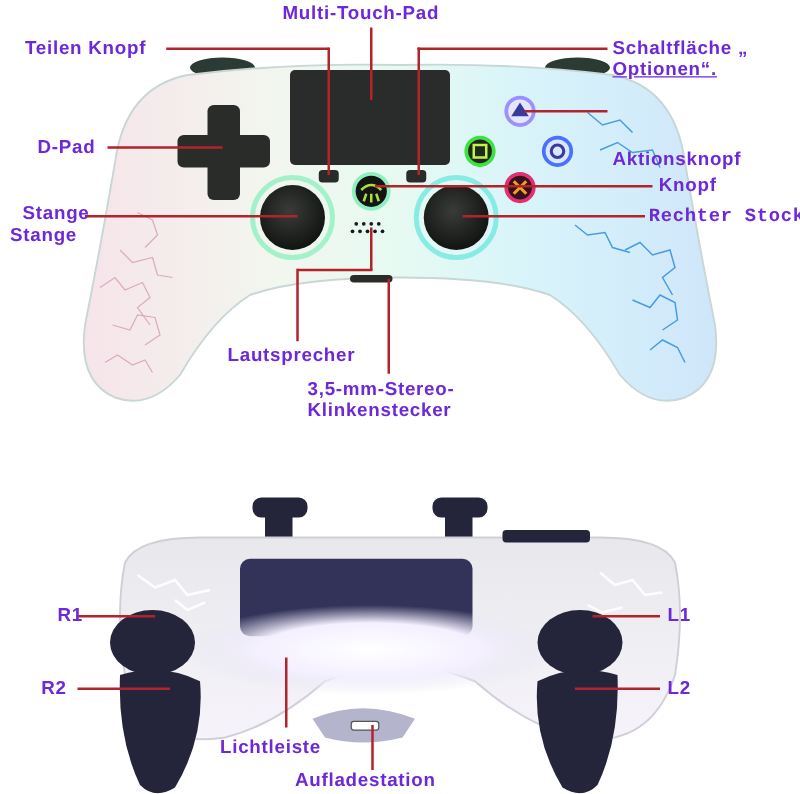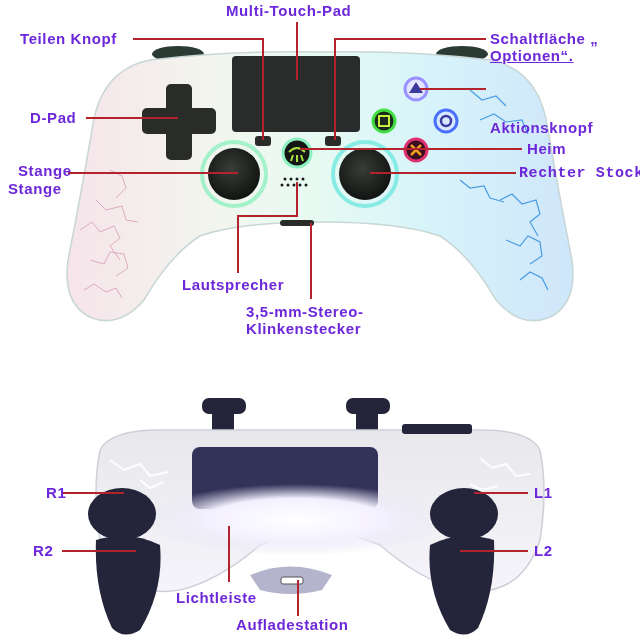--- a/index.html
+++ b/index.html
@@ -152,21 +152,21 @@
 <div class="ln" style="left:460px;top:550px;width:68px;height:2px;"></div>
 <div class="ln" style="left:228px;top:526px;width:2px;height:56px;"></div>
 <div class="ln" style="left:297px;top:580px;width:2px;height:36px;"></div>
 
 <div class="lbl" style="left:226px;top:2px;">Multi-Touch-Pad</div>
 <div class="lbl" style="left:20px;top:30px;">Teilen Knopf</div>
 <div class="lbl" style="left:490px;top:30px;text-align:center;">Schaltfläche „</div>
 <div class="lbl" style="left:490px;top:47px;text-decoration:underline;">Optionen“.</div>
 <div class="lbl" style="left:490px;top:84px;margin-top:35px;">Aktionsknopf</div>
 <div class="lbl" style="left:30px;top:109px;">D-Pad</div>
-<div class="lbl" style="left:527px;top:140px;">Heim</div>
+<div class="lbl" style="left:527px;top:140px;">Knopf</div>
 <div class="lbl" style="left:18px;top:162px;">Stange</div>
 <div class="lbl" style="left:8px;top:180px;">Stange</div>
 <div class="lbl" style="left:519px;top:165px;font-family:Liberation Mono, monospace;">Rechter Stock</div>
 <div class="lbl" style="left:182px;top:276px;">Lautsprecher</div>
 <div class="lbl" style="left:246px;top:303px;">3,5-mm-Stereo-</div>
 <div class="lbl" style="left:246px;top:320px;">Klinkenstecker</div>
 
 <div class="lbl" style="left:34px;top:484px;margin-left:12px;">R1</div>
 <div class="lbl" style="left:33px;top:542px;">R2</div>
 <div class="lbl" style="left:534px;top:484px;">L1</div>

